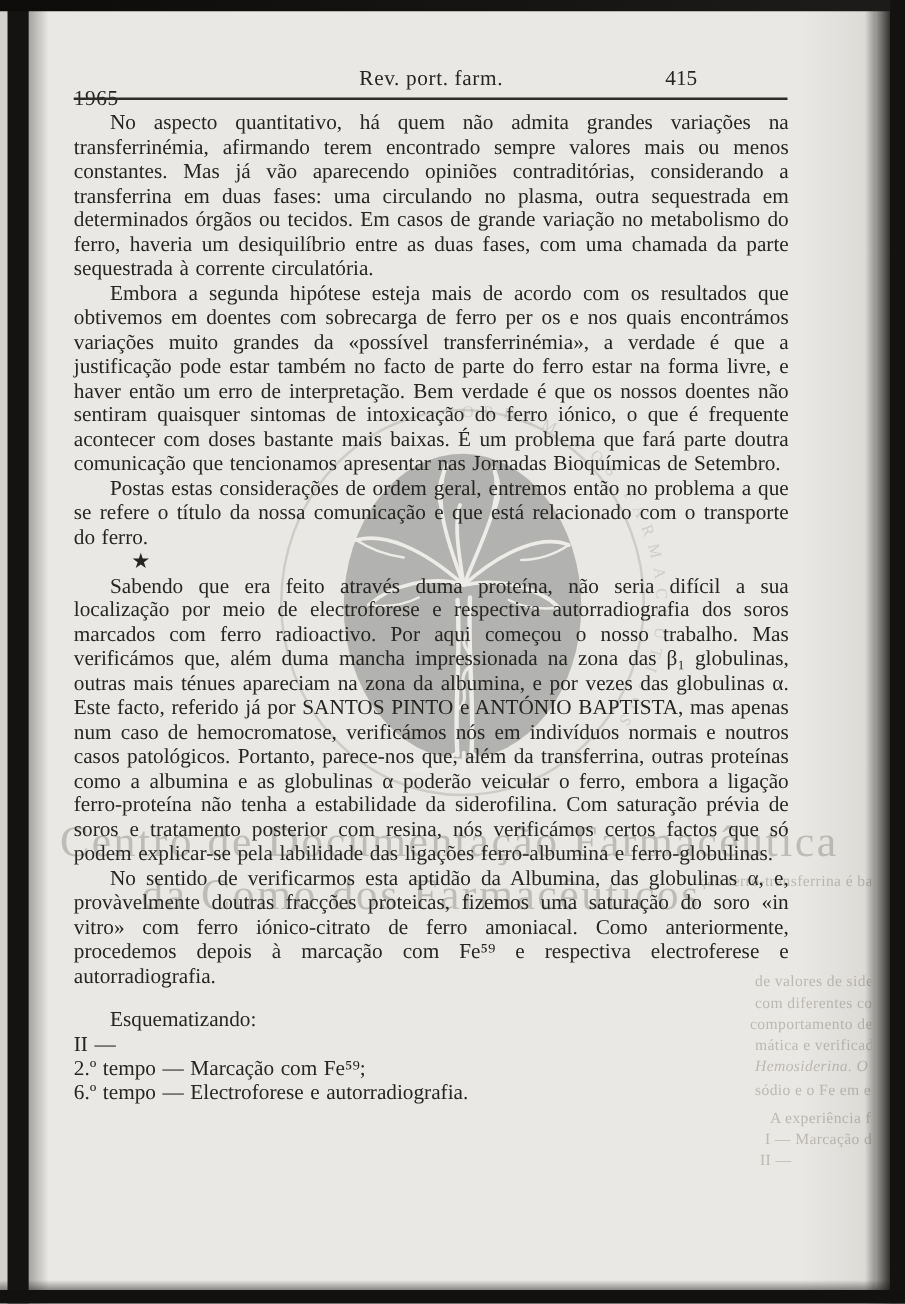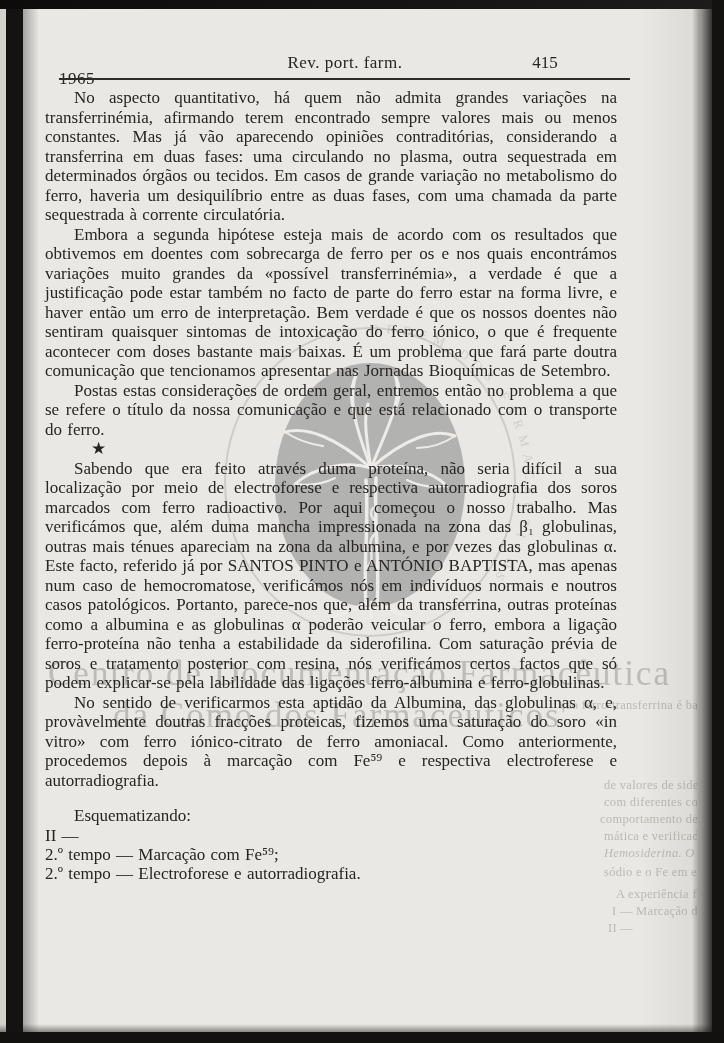--- a/index.html
+++ b/index.html
@@ -21,21 +21,21 @@
   .margin-shade{position:absolute;left:640px;top:0;width:60px;height:1043px;z-index:1;background:linear-gradient(to right,rgba(90,85,78,0),rgba(90,85,78,.10));}
 
   
   .hdr{position:absolute;top:53px;font-size:17px;z-index:2;}
   .hdr-year{left:59px;letter-spacing:.5px;margin-top:16px;}
   .hdr-journal{left:59px;width:572px;text-align:center;letter-spacing:.5px;}
   .hdr-page{left:459px;width:172px;text-align:center;}
   .hdr-rule{position:absolute;left:59px;top:78px;width:571px;height:2px;background:#2e2c29;z-index:2;}
 
   
-  .textcol{position:absolute;left:45px;top:88px;width:572px;z-index:2;}
+  .textcol{position:absolute;left:59px;top:88px;width:572px;z-index:2;}
   .textcol p{margin:0;font-size:17px;line-height:19.5px;text-align:justify;word-spacing:1px;}
   .indent{text-indent:29px;}
   .star-line{margin:5px 0 6px 0;text-align:center;padding-left:46px;font-size:17px;line-height:20px;}
   .schema-intro{margin-top:16px !important;}
   .roman1{margin-left:33px;margin-top:7px !important;}
   .roman2{margin-left:23px;}
   .step{margin-left:130px;line-height:19px !important;}
   .last-par{margin-top:12px !important;}
 
   
@@ -118,21 +118,21 @@
   <div class="textcol">
     <p class="indent">No aspecto quantitativo, há quem não admita grandes variações na transferrinémia, afirmando terem encontrado sempre valores mais ou menos constantes. Mas já vão aparecendo opiniões contraditórias, considerando a transferrina em duas fases: uma circulando no plasma, outra sequestrada em determinados órgãos ou tecidos. Em casos de grande variação no metabolismo do ferro, haveria um desiquilíbrio entre as duas fases, com uma chamada da parte sequestrada à corrente circulatória.</p>
     <p class="indent">Embora a segunda hipótese esteja mais de acordo com os resultados que obtivemos em doentes com sobrecarga de ferro per os e nos quais encontrámos variações muito grandes da «possível transferrinémia», a verdade é que a justificação pode estar também no facto de parte do ferro estar na forma livre, e haver então um erro de interpretação. Bem verdade é que os nossos doentes não sentiram quaisquer sintomas de intoxicação do ferro iónico, o que é frequente acontecer com doses bastante mais baixas. É um problema que fará parte doutra comunicação que tencionamos apresentar nas Jornadas Bioquímicas de Setembro.</p>
     <p class="indent">Postas estas considerações de ordem geral, entremos então no problema a que se refere o título da nossa comunicação e que está relacionado com o transporte do ferro.</p>
     <p class="star-line">★</p>
     <p class="indent">Sabendo que era feito através duma proteína, não seria difícil a sua localização por meio de electroforese e respectiva autorradiografia dos soros marcados com ferro radioactivo. Por aqui começou o nosso trabalho. Mas verificámos que, além duma mancha impressionada na zona das β₁ globulinas, outras mais ténues apareciam na zona da albumina, e por vezes das globulinas α. Este facto, referido já por SANTOS PINTO e ANTÓNIO BAPTISTA, mas apenas num caso de hemocromatose, verificámos nós em indivíduos normais e noutros casos patológicos. Portanto, parece-nos que, além da transferrina, outras proteínas como a albumina e as globulinas α poderão veicular o ferro, embora a ligação ferro-proteína não tenha a estabilidade da siderofilina. Com saturação prévia de soros e tratamento posterior com resina, nós verificámos certos factos que só podem explicar-se pela labilidade das ligações ferro-albumina e ferro-globulinas.</p>
     <p class="indent">No sentido de verificarmos esta aptidão da Albumina, das globulinas α, e, provàvelmente doutras fracções proteicas, fizemos uma saturação do soro «in vitro» com ferro iónico-citrato de ferro amoniacal. Como anteriormente, procedemos depois à marcação com Fe⁵⁹ e respectiva electroferese e autorradiografia.</p>
     <p class="indent schema-intro">Esquematizando:</p>
     <p class="roman2">II —</p>
     <p class="step">2.º tempo — Marcação com Fe⁵⁹;</p>
-    <p class="step">2.º tempo — Electroforese e autorradiografia.</p>
+    <p class="step">6.º tempo — Electroforese e autorradiografia.</p>
   </div>
 
   <div class="edge edge-left-sliver"></div>
   <div class="edge edge-left"></div>
   <div class="edge edge-left-shadow"></div>
   <div class="edge edge-top"></div>
   <div class="edge edge-right-shadow"></div>
   <div class="edge edge-right"></div>
   <div class="edge edge-bottom-shadow"></div>
   <div class="edge edge-bottom"></div>

